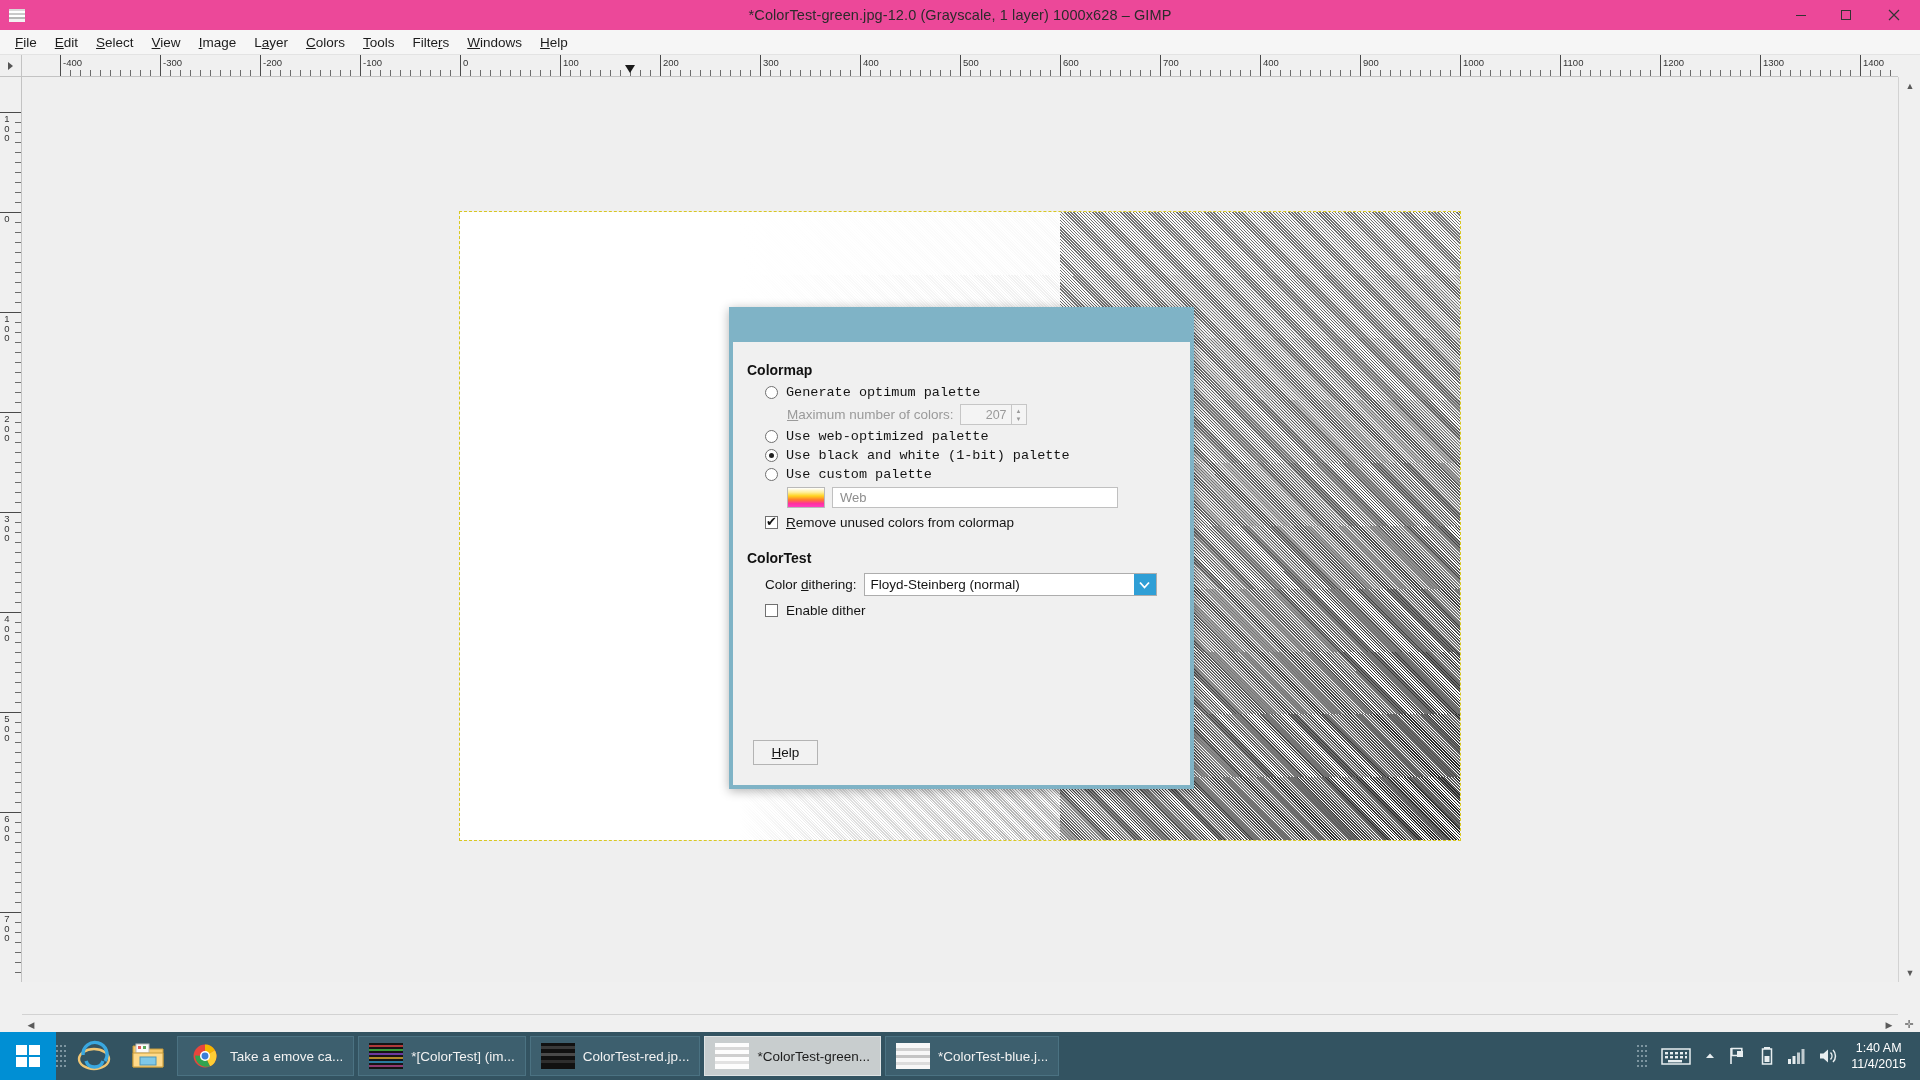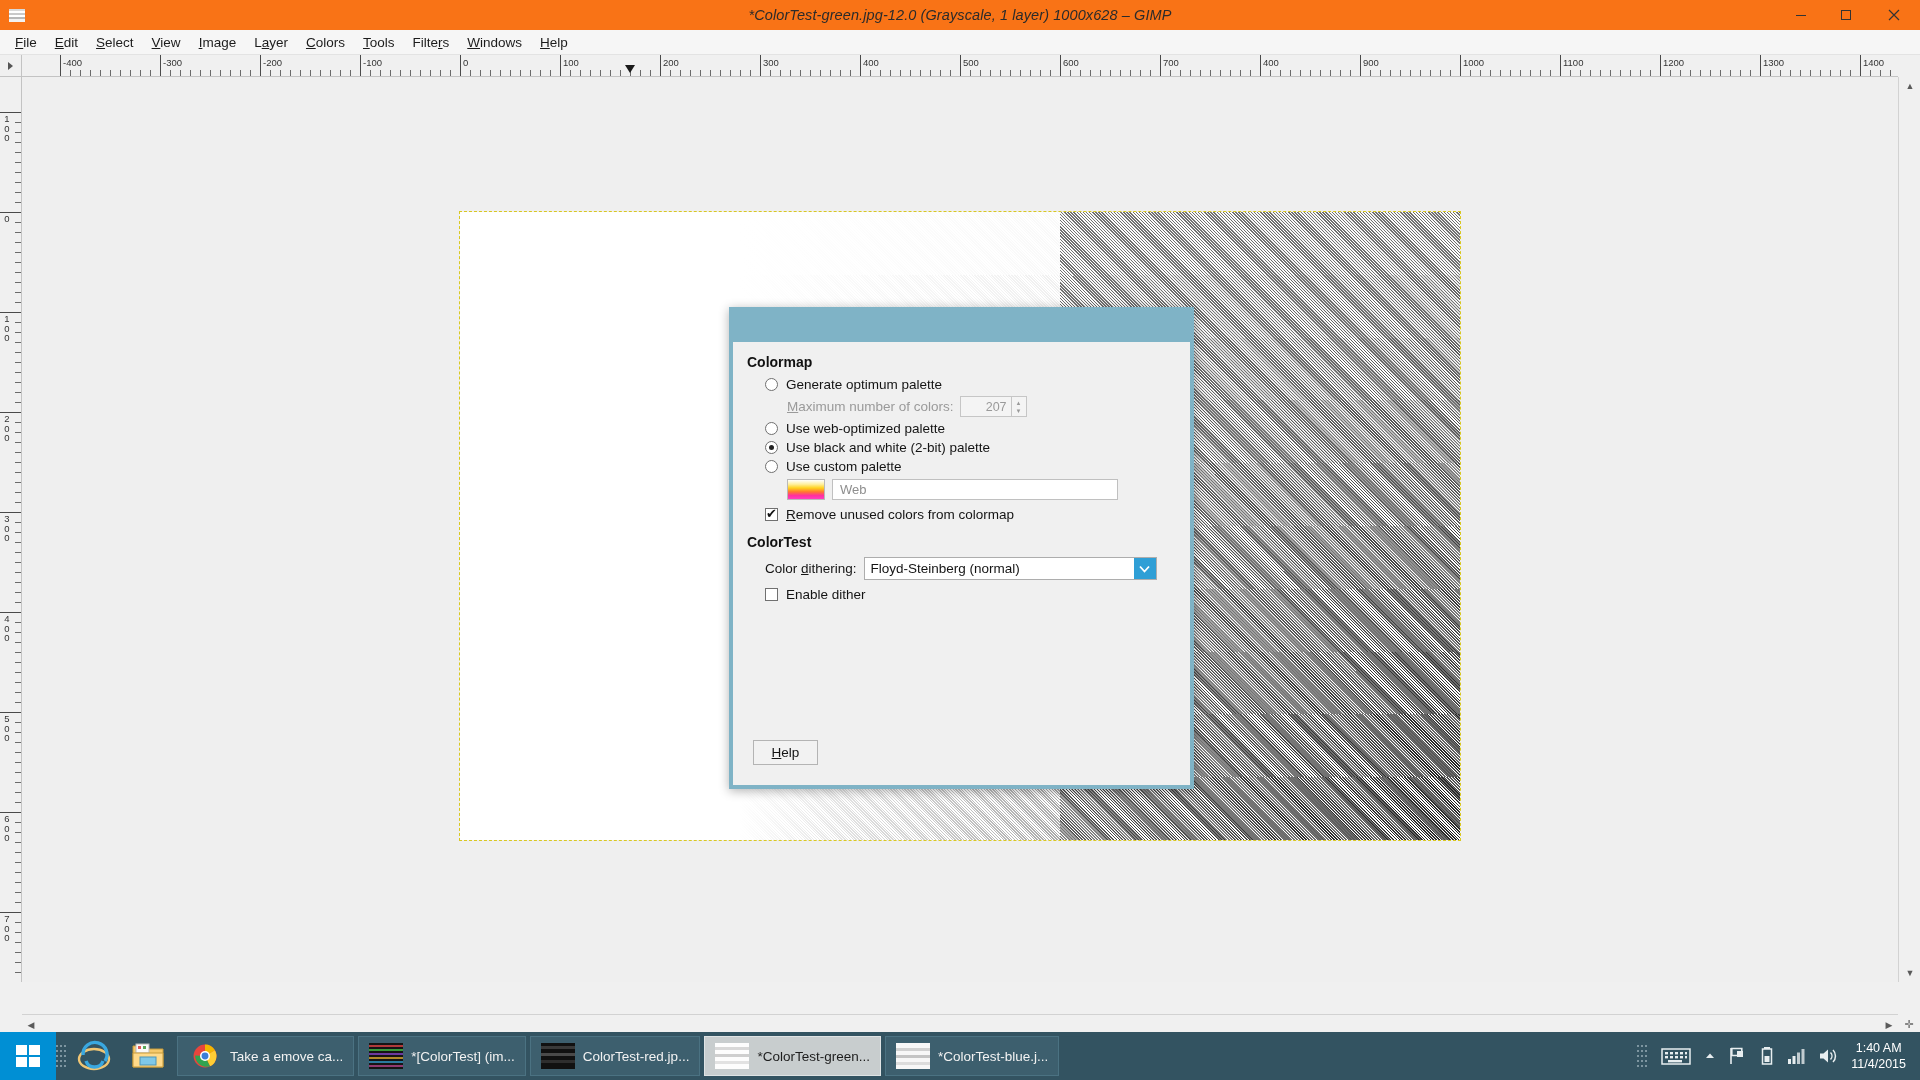--- a/index.html
+++ b/index.html
@@ -6,22 +6,22 @@
   html, body {
     width: 1920px; height: 1080px;
     overflow: hidden;
     font-family: "Liberation Sans", sans-serif;
     background: #f0f0f0;
   }
 
   
   .titlebar {
     position: absolute; left: 0; top: 0; width: 1920px; height: 30px;
-    background: #f97316;
-    display: flex; align-items: center; font-style: italic;
+    background: #ec4899;
+    display: flex; align-items: center;
   }
   .titlebar-icon {
     width: 16px; height: 13px; margin-left: 9px;
     background: linear-gradient(to bottom,
       #d8d8d8 0%, #d8d8d8 18%, #ffffff 18%, #ffffff 30%,
       #c9c9c9 30%, #c9c9c9 48%, #ffffff 48%, #ffffff 60%,
       #b8b8b8 60%, #b8b8b8 78%, #f2f2f2 78%, #f2f2f2 100%);
   }
   .titlebar-text {
     position: absolute; left: 0; right: 0; text-align: center;
@@ -206,23 +206,23 @@
   .hdr-texts { display: flex; flex-direction: column; justify-content: center; }
   .hdr-title { font-size: 15px; font-weight: bold; color: #111; line-height: 17px; }
   .hdr-sub { font-size: 12.5px; color: #333; line-height: 15px; }
   .hdr-menu {
     position: absolute; right: 8px; top: 9px; width: 31px; height: 22px;
     border: 1px solid #b5b5b5; background: #fdfdfd;
     background-image: repeating-linear-gradient(to bottom, transparent 0 4px, #bbb 4px 5px);
   }
 
   .section { padding: 0 14px; }
-  .sect-title { font-size: 14px; font-weight: bold; color: #111; margin-top: 12px; margin-bottom: 7px; }
-
-  .radio-row { display: flex; align-items: center; margin: 4px 0 4px 18px; }
+  .sect-title { font-size: 14px; font-weight: bold; color: #111; margin-top: 20px; margin-bottom: 7px; }
+
+  .radio-row { display: flex; align-items: center; margin: 4px 0 4px 18px; font-family: Liberation Mono, monospace; }
   .radio {
     width: 13px; height: 13px; border-radius: 50%; border: 1px solid #707070;
     background: #fff; flex: none; margin-right: 8px; position: relative;
   }
   .radio.sel::after {
     content: ""; position: absolute; left: 3px; top: 3px;
     width: 5px; height: 5px; border-radius: 50%; background: #222;
   }
   .radio-row label { font-size: 13.5px; color: #141414; }
 
@@ -705,21 +705,21 @@
         </span>
       </div>
 
       <div class="radio-row">
         <span class="radio"></span>
         <label>Use web-optimized palette</label>
       </div>
 
       <div class="radio-row">
         <span class="radio sel"></span>
-        <label>Use black and white (2-bit) palette</label>
+        <label>Use black and white (1-bit) palette</label>
       </div>
 
       <div class="radio-row">
         <span class="radio"></span>
         <label>Use custom palette</label>
       </div>
 
       <div class="palette-row">
         <span class="pal-swatch"></span>
         <span class="pal-input">

